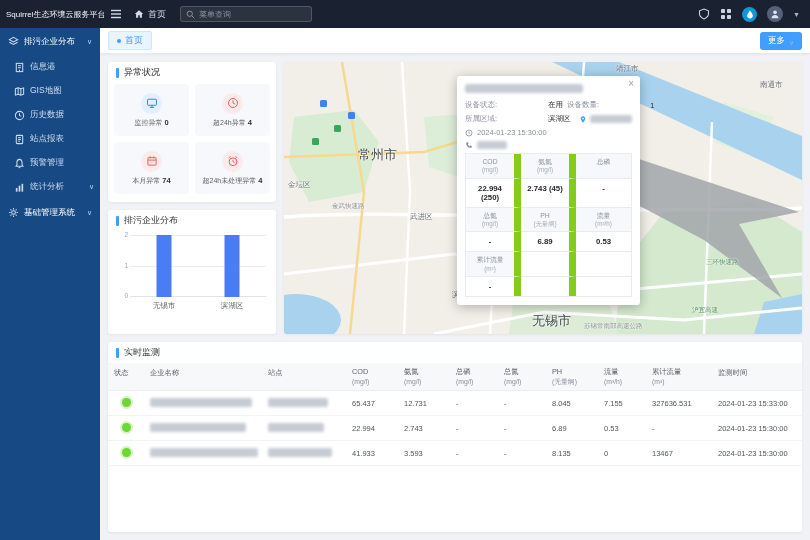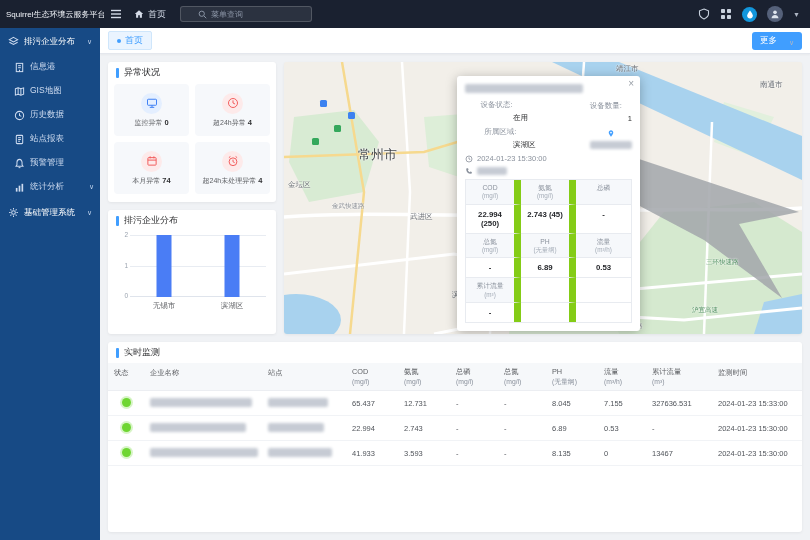--- a/index.html
+++ b/index.html
@@ -7,21 +7,21 @@
     font-family:"Liberation Sans", sans-serif; }
   .app { position:relative; width:810px; height:540px; }
 
   
   .topbar { position:absolute; top:0; left:0; right:0; height:28px; background:#1a2130;
     display:flex; align-items:center; color:#fff; z-index:20; }
   .logo { width:104px; padding-left:6px; font-size:8px; color:#f2f5fa; white-space:nowrap; overflow:hidden; }
   .hamburger { margin-left:6px; cursor:pointer; display:flex; align-items:center; }
   .breadcrumb { margin-left:12px; display:flex; align-items:center; gap:4px; font-size:9px; color:#d5dce8; cursor:pointer; }
   .searchbox { margin-left:14px; width:132px; height:16px; background:rgba(255,255,255,.08);
-    border:1px solid rgba(255,255,255,.18); border-radius:3px; display:flex; align-items:center; padding:0 17px; gap:4px; }
+    border:1px solid rgba(255,255,255,.18); border-radius:3px; display:flex; align-items:center; padding:0 5px; gap:4px; }
   .searchbox input { flex:1; background:transparent; border:none; outline:none; color:#cfd6e2; font-size:8px; width:100%; }
   .searchbox input::placeholder { color:#8b95a6; }
   .tb-spacer { flex:1; }
   .tb-icons { display:flex; align-items:center; gap:10px; padding-right:10px; }
   .tb-ic { display:flex; align-items:center; cursor:pointer; }
   .brand-dot { width:15px; height:15px; border-radius:50%; background:#1296db; display:flex; align-items:center; justify-content:center; }
   .avatar { width:16px; height:16px; border-radius:50%; background:#55617a; display:flex; align-items:center; justify-content:center; }
   .caret { font-size:7px; color:#aeb6c4; }
 
   
@@ -33,21 +33,21 @@
   .sb-item .grow { flex:1; }
 
   
   .content { position:absolute; left:100px; top:28px; width:710px; height:512px; }
   .tabbar { position:relative; height:26px; background:#fff; border-bottom:1px solid #e4e7ed;
     display:flex; align-items:center; padding:0 8px; box-shadow:0 1px 2px rgba(0,0,0,.04); }
   .tab-active { display:flex; align-items:center; gap:4px; padding:2px 8px; font-size:9px; color:#409eff;
     background:#eaf4ff; border:1px solid #cfe6fb; border-radius:2px; cursor:pointer; }
   .tab-dot { width:4px; height:4px; border-radius:50%; background:#409eff; }
   .more-btn { position:absolute; right:8px; top:4px; background:#409eff; color:#fff; font-size:8.5px;
-    padding:3px 8px; border-radius:3px; border:none; cursor:pointer; display:flex; gap:12px; align-items:flex-end; }
+    padding:3px 8px; border-radius:3px; border:none; cursor:pointer; display:flex; gap:4px; align-items:flex-end; }
 
   .card { background:#fff; border-radius:3px; box-shadow:0 1px 3px rgba(0,0,0,.06); }
   .card-title { display:flex; align-items:center; gap:5px; height:21px; padding:0 8px; font-size:9px; color:#303133; }
   .accent { width:3px; height:10px; background:#409eff; border-radius:1px; }
 
   .panel-left { position:absolute; left:8px; top:34px; width:168px; }
   .card-abnormal { height:140px; margin-bottom:8px; }
   .stat-grid { display:grid; grid-template-columns:1fr 1fr; gap:6px; padding:1px 6px 6px; }
   .stat { background:#f6f8fb; border-radius:4px; height:52px; display:flex; flex-direction:column;
     align-items:center; justify-content:center; gap:4px; cursor:pointer; }
@@ -76,21 +76,21 @@
   .lbl-city { font-size:13px; color:#44474c; }
   .lbl-dist { font-size:7.5px; color:#6b6f75; }
   .lbl-road { font-size:6.5px; color:#8a8e94; }
   .lbl-groad { font-size:6.5px; color:#4f8f5f; }
 
   .map-popup { position:absolute; left:173px; top:14px; width:183px; background:#fff; border-radius:3px;
     box-shadow:0 2px 12px rgba(0,0,0,.28); padding:7px 8px 8px; z-index:5; font-size:7.5px; color:#5a6068; }
   .popup-close { position:absolute; top:3px; right:6px; font-size:10px; color:#9aa0a8; cursor:pointer; line-height:1; }
   .p-title { margin:1px 0 5px; }
   .p-row { display:flex; align-items:center; justify-content:space-between; margin-bottom:4px; gap:4px; }
-  .p-pair { display:flex; align-items:center; gap:3px; white-space:nowrap;flex-direction:column; }
+  .p-pair { display:flex; align-items:center; gap:3px; white-space:nowrap; }
   .p-lab { color:#8a919c; }
   .p-val { color:#303133;margin-left:48px; }
   .redact { display:inline-block; background:#c6cbd4; border-radius:2px; filter:blur(1.5px); }
 
   .pm-grid { display:grid; grid-template-columns:1fr 1fr 1fr; border:1px solid #e8ebf0; margin-top:3px; }
   .pm-h, .pm-v { border-right:7px solid #84cc16; border-bottom:1px solid #e8ebf0; text-align:center; padding:3px 2px; }
   .pm-h:nth-child(3n), .pm-v:nth-child(3n) { border-right:none; }
   .pm-grid > div:nth-last-child(-n+3) { border-bottom:none; }
   .pm-h { background:#f6f8fb; color:#8a919c; font-size:6.8px; line-height:1.35; }
   .pm-h .pm-u { display:block; font-size:6.3px; color:#a5adb8; min-height:7px; }

